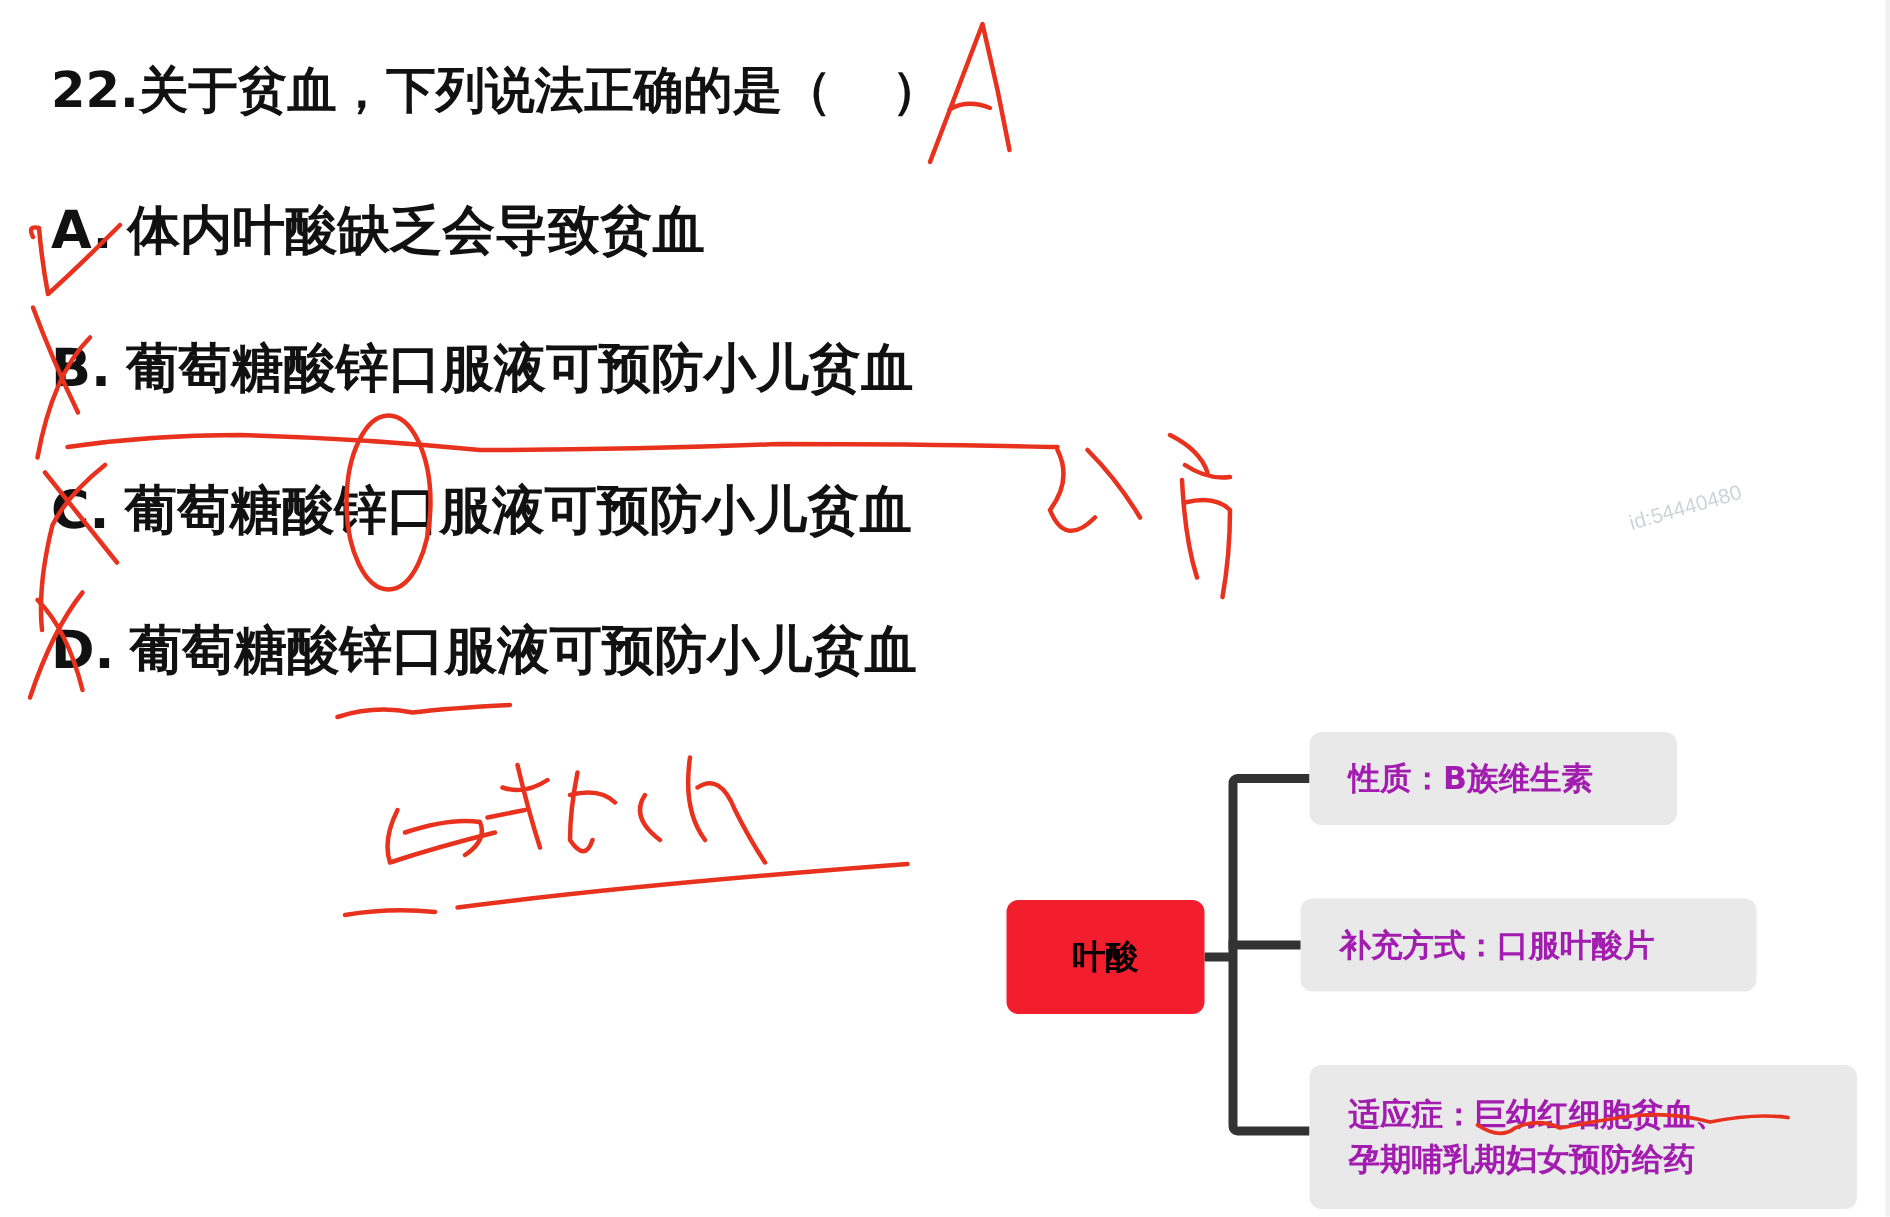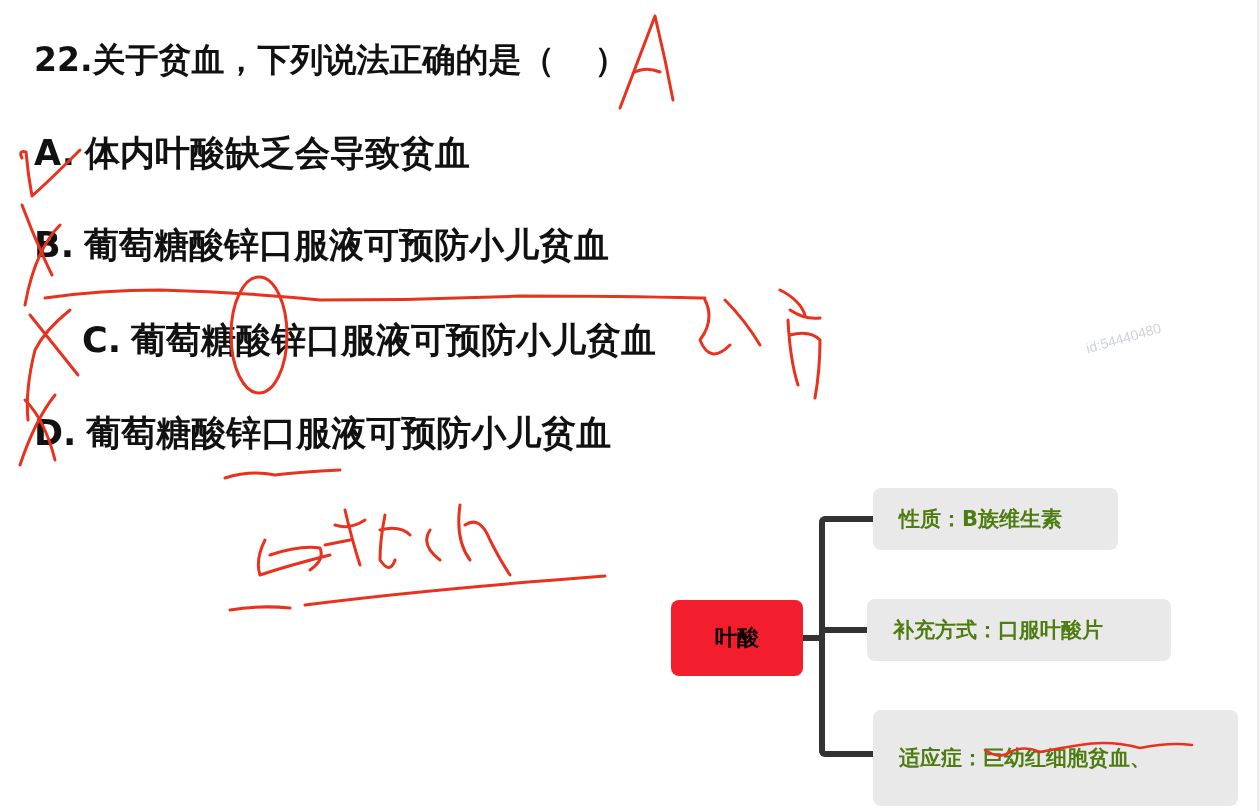--- a/index.html
+++ b/index.html
@@ -14,39 +14,39 @@
       font-size: 33px; font-weight: bold; letter-spacing: 0px;
       white-space: nowrap;
     }
     .option {
       position: absolute; left: 34px;
       font-size: 35px; font-weight: bold; white-space: nowrap; text-align: center;
     }
     .option .letter { margin-right: 10px; }
     #opt-a { top: 130px; }
     #opt-b { top: 222px; }
-    #opt-c { top: 317px; margin-left: 48px; }
+    #opt-c { top: 317px; }
     #opt-d { top: 410px; }
 
     .watermark {
       position: absolute; left: 1085px; top: 330px;
       font-size: 14px; color: #cfd3d9; transform: rotate(-16deg);
       font-family: "Liberation Sans", sans-serif;
     }
 
     
     .root-node {
       position: absolute; left: 671px; top: 600px; width: 132px; height: 76px;
       background: #f21e2d; border-radius: 8px;
       display: flex; align-items: center; justify-content: center;
       color: #000000; font-size: 22px; font-weight: bold;
     }
     .branch-node {
       position: absolute; background: #e9e9e9; border-radius: 8px;
-      font-size: 21px; font-weight: bold; color: #4d7c0f;
+      font-size: 21px; font-weight: bold; color: #a21caf;
       display: flex; align-items: center; padding-left: 26px; box-sizing: border-box;
       line-height: 1.45;
     }
     #node-1 { left: 873px; top: 488px; width: 245px; height: 62px; }
     #node-2 { left: 867px; top: 599px; width: 304px; height: 62px; }
     #node-3 { left: 873px; top: 710px; width: 365px; height: 96px; }
     .connector { position: absolute; background: #333333; }
     .page-edge {
       position: absolute; right: 0; top: 0; width: 3px; height: 811px; background: #f0f0f0;
     }
@@ -85,20 +85,21 @@
 </div>
 <div class="branch-node" id="node-1">
   <span>性质：B族维生素</span>
 </div>
 <div class="branch-node" id="node-2">
   <span>补充方式：口服叶酸片</span>
 </div>
 <div class="branch-node" id="node-3">
   <div>
     <div>适应症：巨幼红细胞贫血、</div>
+    <div>孕期哺乳期妇女预防给药</div>
   </div>
 </div>
 
 <div class="page-edge"></div>
 
 <svg class="ink" width="1260" height="811" viewBox="0 0 1260 811" fill="none" stroke="#e8321e" stroke-width="3" stroke-linecap="round" stroke-linejoin="round">
 
   <path d="M620 108 L655 16 L665 60 L673 100 M633 73 Q645 66 660 72"></path>
 
   <path d="M22 158 Q18 150 26 152 Q28 175 32 196 Q50 180 80 150"></path>

